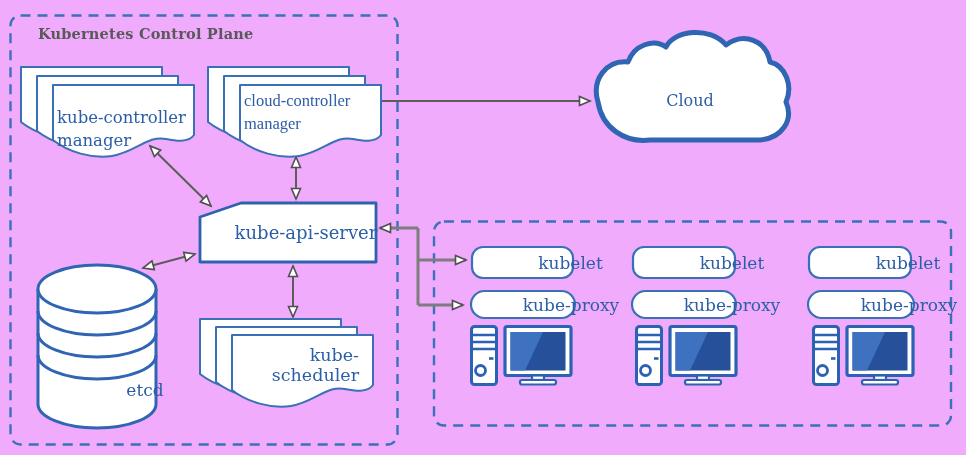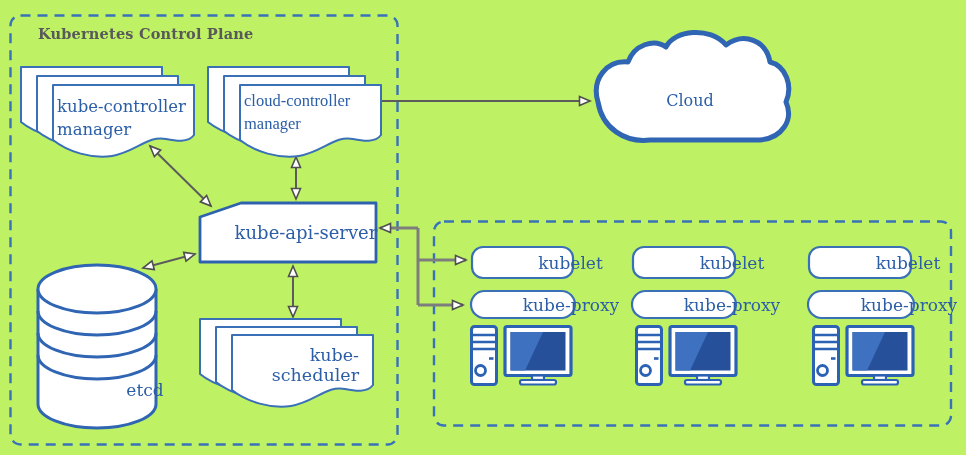--- a/index.html
+++ b/index.html
@@ -1,17 +1,17 @@
 <!DOCTYPE html>
 <html><head>
 <meta charset="utf-8">
 <style>
   html,body{margin:0;padding:0;background:#ffffff;}
   .canvas{
-    position:relative;width:966px;height:455px;background:#bef264;
+    position:relative;width:966px;height:455px;background:#f0abfc;
     font-family:"DejaVu Serif","Liberation Serif",serif;overflow:hidden;
   }
   .canvas svg{position:absolute;left:0;top:0;}
   .lbl{position:absolute;color:#2b5ea7;white-space:normal;}
   .center{display:flex;align-items:center;justify-content:center;text-align:right;}
   .boxtitle{font-weight:bold;color:#595959;font-size:14.5px;letter-spacing:.2px;}
   .comp{font-size:16.5px;line-height:23px;}
   .mid{font-size:17px;margin-left:48px;}
 </style>
 </head>
@@ -103,21 +103,21 @@
 
   <g>
     <rect x="809" y="247" width="102" height="31" rx="11" fill="#fff" stroke="#3a70b6" stroke-width="2.2"></rect>
     <rect x="808" y="291" width="106" height="27" rx="13.5" fill="#fff" stroke="#3a70b6" stroke-width="2.2"></rect>
     <use href="#pc-icon" x="812" y="325"></use>
   </g>
 </svg>
 
 <div class="lbl boxtitle" style="left:38px;top:25px;">Kubernetes Control Plane</div>
 
-<div class="lbl comp" style="left:57px;top:95px;width:142px;">kube-controller manager</div>
+<div class="lbl comp" style="left:57px;top:106px;width:142px;">kube-controller manager</div>
 
 <div class="lbl comp" style="left:244px;top:89px;width:142px;font-family:Liberation Serif, serif;">cloud-controller manager</div>
 
 <div class="lbl center" style="left:200px;top:203px;width:212px;height:59px;font-size:18px;">kube-api-server</div>
 
 <div class="lbl center mid" style="left:49px;top:378px;width:96px;height:24px;">etcd</div>
 
 <div class="lbl center" style="left:232px;top:340px;width:127px;height:50px;font-size:17.5px;">kube-scheduler</div>
 
 <div class="lbl center" style="left:592px;top:88px;width:196px;height:24px;font-size:16px;">Cloud</div>

